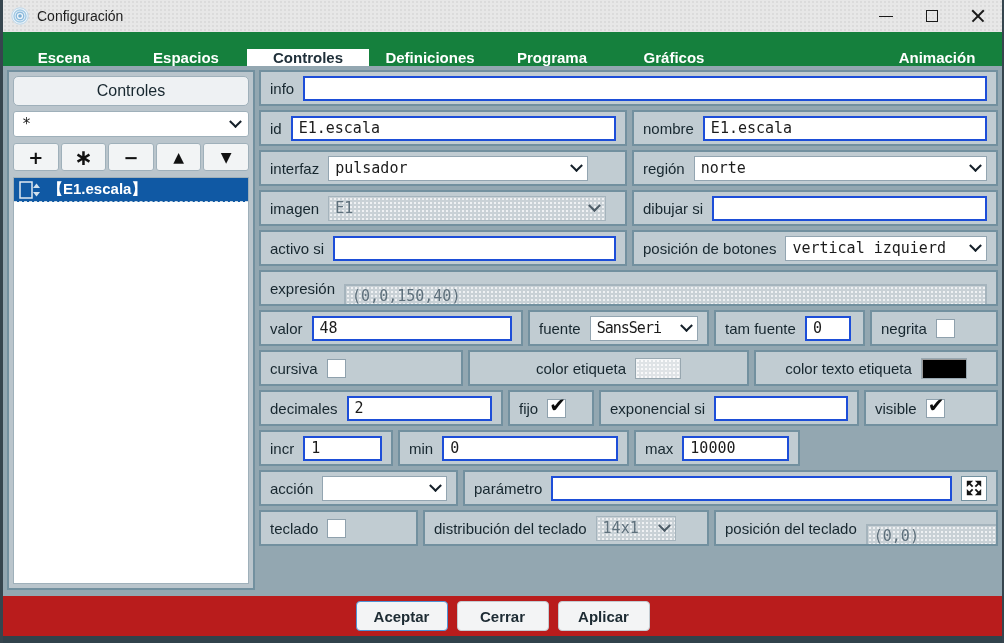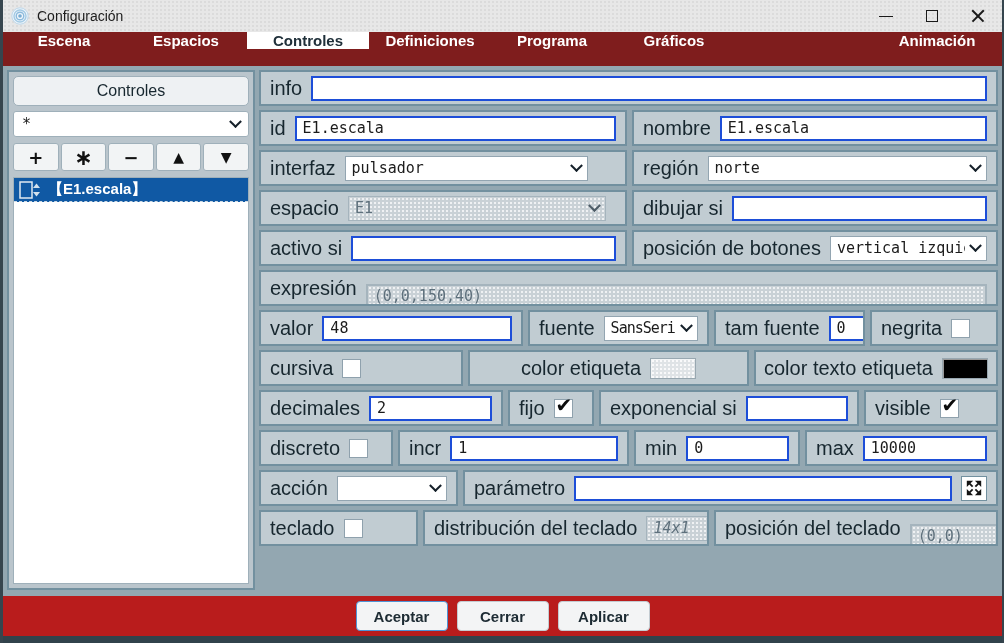--- a/index.html
+++ b/index.html
@@ -27,21 +27,21 @@
   .ic-max{width:12px;height:12px;border:1.5px solid #1a1a1a;display:block;}
   .ic-close{position:relative;width:16px;height:16px;display:block;}
   .ic-close::before,.ic-close::after{
     content:"";position:absolute;left:0;top:7px;width:16px;height:1.6px;background:#1a1a1a;
   }
   .ic-close::before{transform:rotate(45deg);}
   .ic-close::after{transform:rotate(-45deg);}
 
   
   .tabbar{
-    height:34px;flex:0 0 34px;background:#7f1d1d;display:flex;align-items:flex-start;
+    height:34px;flex:0 0 34px;background:#15803d;display:flex;align-items:flex-end;
     padding-left:0;
   }
   .tab{
     min-width:122px;display:flex;align-items:center;justify-content:center;
     color:#fff;font-weight:bold;font-size:15px;cursor:default;
   }
   .tab.selected{background:#ffffff;color:#20303a;}
   .tab.last{margin-left:auto;min-width:130px;}
 
   
@@ -85,21 +85,21 @@
   .r8{grid-template-columns:264px 181px 151px 1fr;}
   .r9{grid-template-columns:204px 281px 1fr;}
   .r10{grid-template-columns:244px 86px 260px 1fr;}
   .r11{grid-template-columns:134px 231px 166px 1fr;}
   .r12{grid-template-columns:199px 1fr;}
   .r13{grid-template-columns:159px 286px 1fr;}
   .cell{
     background:#c1ccd2;border:2px solid #72909f;display:flex;align-items:center;
     padding:0 9px;gap:9px;overflow:hidden;
   }
-  .lbl{font-size:20px;color:#17272f;white-space:nowrap;flex:0 0 auto;}
+  .lbl{font-size:15px;color:#17272f;white-space:nowrap;flex:0 0 auto;}
   .tinput{
     flex:1;min-width:0;height:25px;background:#fff;border:2px solid #1d4ed8;
     font-family:"DejaVu Sans Mono",monospace;font-size:15px;color:#1b1b1b;padding:0 6px;
     outline:none;
   }
   .tinput.disabled{
     background-color:#c9d1d6;
     background-image:radial-gradient(rgba(255,255,255,.7) 1px,transparent 1px);
     background-size:4px 4px;color:#5e707c;border-color:#a5b4bd;margin-top:16px;
   }
@@ -115,21 +115,21 @@
     flex:0 0 auto;width:9px;height:9px;border-right:2.4px solid #15202a;border-bottom:2.4px solid #15202a;
     transform:rotate(45deg) translate(-2px,-2px);margin-left:2px;
   }
   .dd.disabled{
     background-color:#c9d1d6;
     background-image:radial-gradient(rgba(255,255,255,.7) 1px,transparent 1px);
     background-size:4px 4px;border-color:#a5b4bd;
   }
   .dd.disabled .dd-val{color:#5e707c;}
   .dd.disabled .chev{border-color:#4c5b66;}
-  .dd.fixed{flex:0 0 auto;font-style:italic;}
+  .dd.fixed{flex:0 0 auto;}
 
   .checkbox{
     position:relative;width:19px;height:19px;background:#fff;border:1px solid #8fa1ad;
     flex:0 0 auto;
   }
   .checkbox.checked::after{
     content:"✔";position:absolute;left:1px;top:-7px;font-family:"DejaVu Sans",sans-serif;
     font-weight:bold;font-size:20px;color:#0c0c0c;
   }
   .swatch{
@@ -257,21 +257,21 @@
           <span class="lbl">región</span>
           <div class="dd">
             <span class="dd-val">norte</span>
             <span class="chev"></span>
           </div>
         </div>
       </div>
 
       <div class="row r2">
         <div class="cell">
-          <span class="lbl">espacio</span>
+          <span class="lbl">imagen</span>
           <div class="dd disabled" style="margin-right:10px;">
             <span class="dd-val">E1</span>
             <span class="chev"></span>
           </div>
         </div>
         <div class="cell">
           <span class="lbl">dibujar si</span>
           <input class="tinput" value="" style="">
         </div>
       </div>
@@ -348,24 +348,20 @@
           <span class="lbl">exponencial si</span>
           <input class="tinput" value="" style="">
         </div>
         <div class="cell">
           <span class="lbl">visible</span>
           <span class="checkbox checked"></span>
         </div>
       </div>
 
       <div class="row r11">
-        <div class="cell">
-          <span class="lbl">discreto</span>
-          <span class="checkbox"></span>
-        </div>
         <div class="cell">
           <span class="lbl">incr</span>
           <input class="tinput" value="1" style="">
         </div>
         <div class="cell">
           <span class="lbl">min</span>
           <input class="tinput" value="0" style="">
         </div>
         <div class="cell">
           <span class="lbl">max</span>

